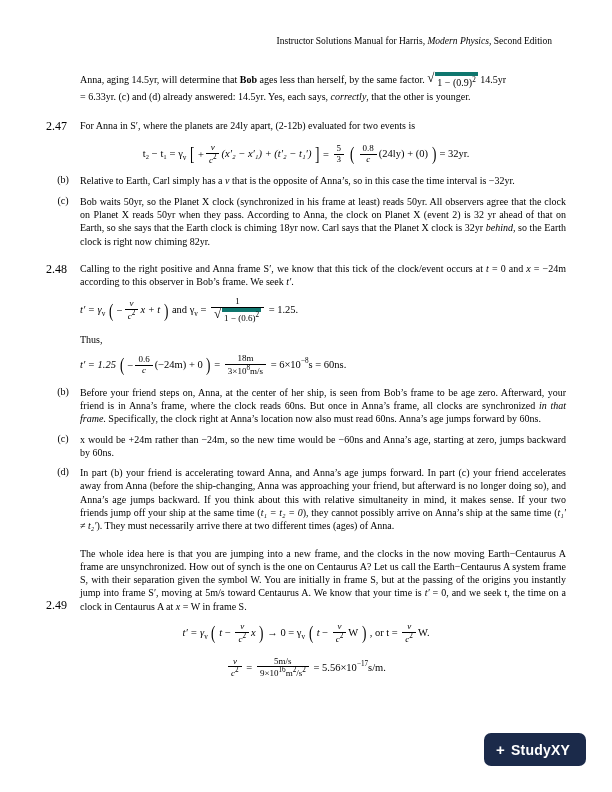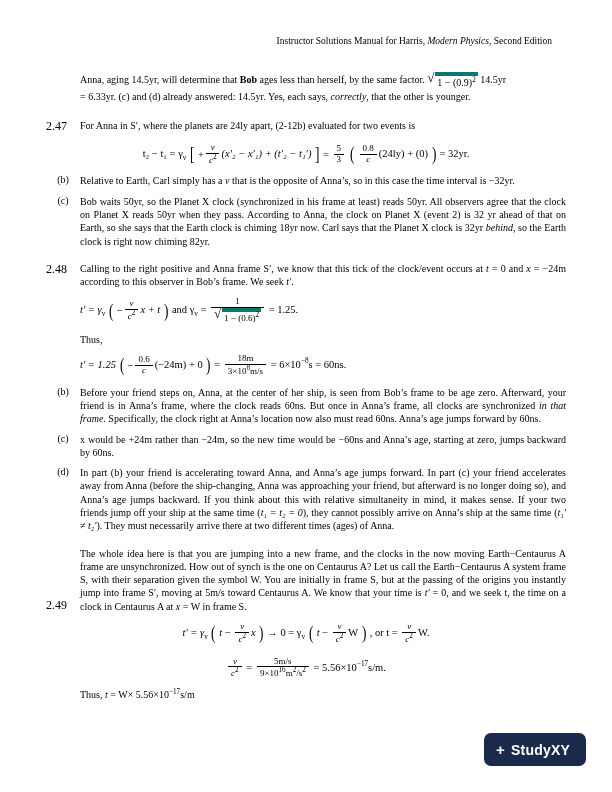--- a/index.html
+++ b/index.html
@@ -237,25 +237,19 @@
     <span class="it">t</span> − <span class="frac"><span class="top"><i>v</i></span><span class="bot"><i>c</i><span class="sup">2</span></span></span>W
     <span class="big-paren">)</span>
     <span>, or t = </span><span class="frac"><span class="top"><i>v</i></span><span class="bot"><i>c</i><span class="sup">2</span></span></span><span>W.</span>
   </div>
 
 
   <div class="eq" style="margin-top:12px;">
     <span class="frac"><span class="top"><i>v</i></span><span class="bot"><i>c</i><span class="sup">2</span></span></span><span> = </span><span class="frac"><span class="top">5m/s</span><span class="bot"><span>9×10</span><span class="sup">16</span><span>m</span><span class="sup">2</span><span>/s</span><span class="sup">2</span></span></span><span> = 5.56×10</span><span class="sup">−17</span><span>s/m.</span>
   </div>
 
-  <div class="block">
-    <div class="num"></div>
-    <div class="body">
-      <span>Thus, </span><span class="it">t</span><span> = W× 5.56×10</span><span class="sup">−17</span><span>s/m</span>
-    </div>
-  </div>
 
   <div class="logo">
     <span class="plus">+</span>
       <span>StudyXY</span>
   </div>
 
 </div>
 
 </body></html>

